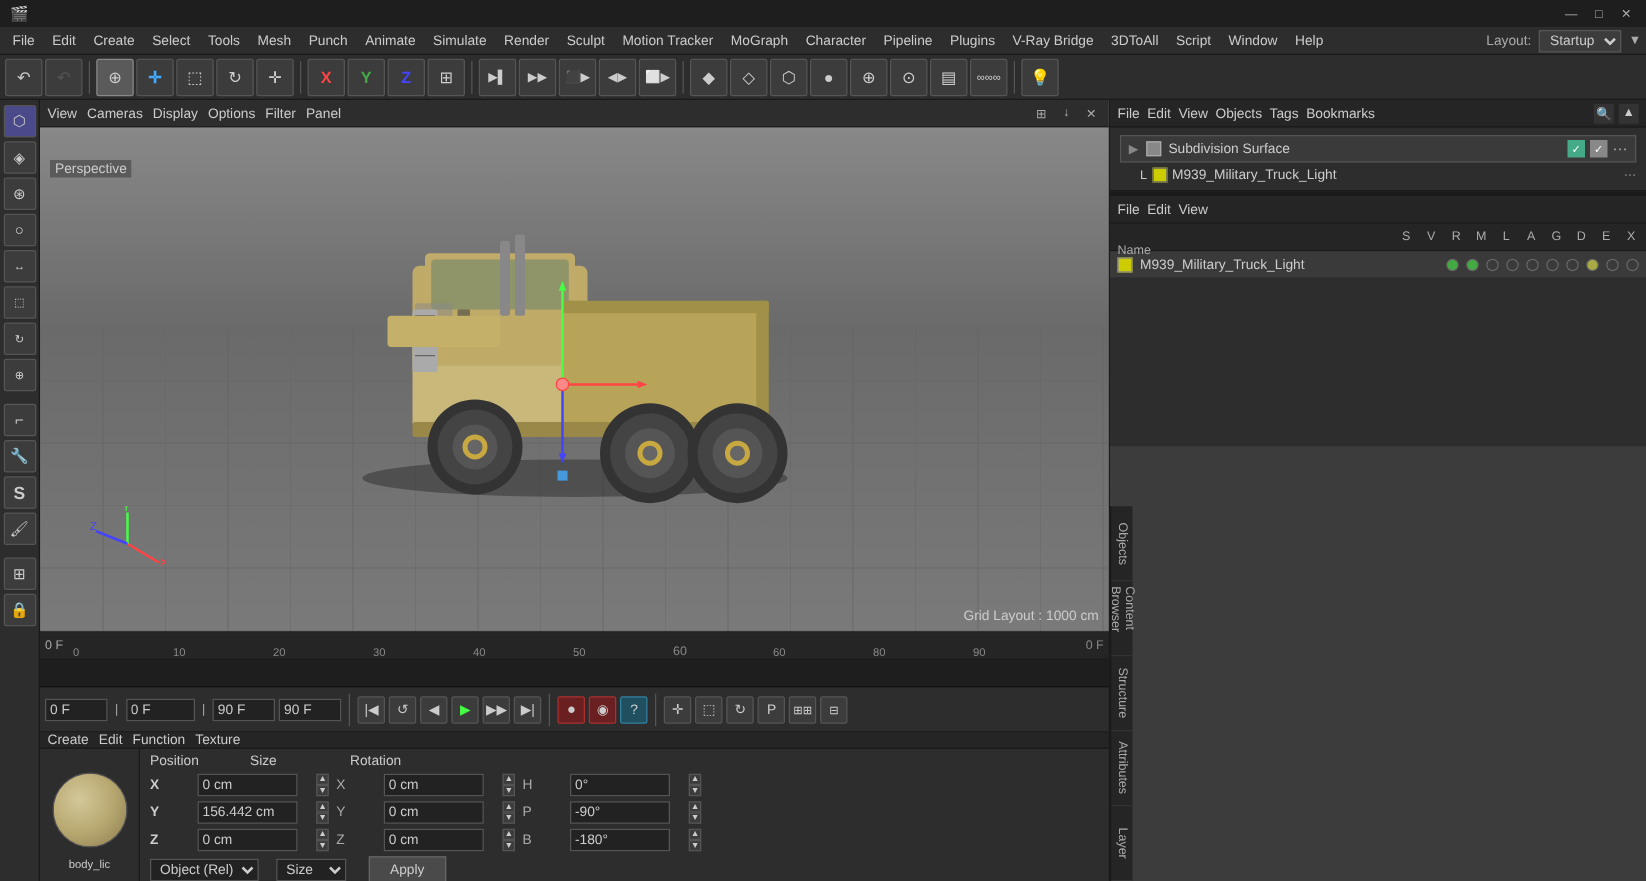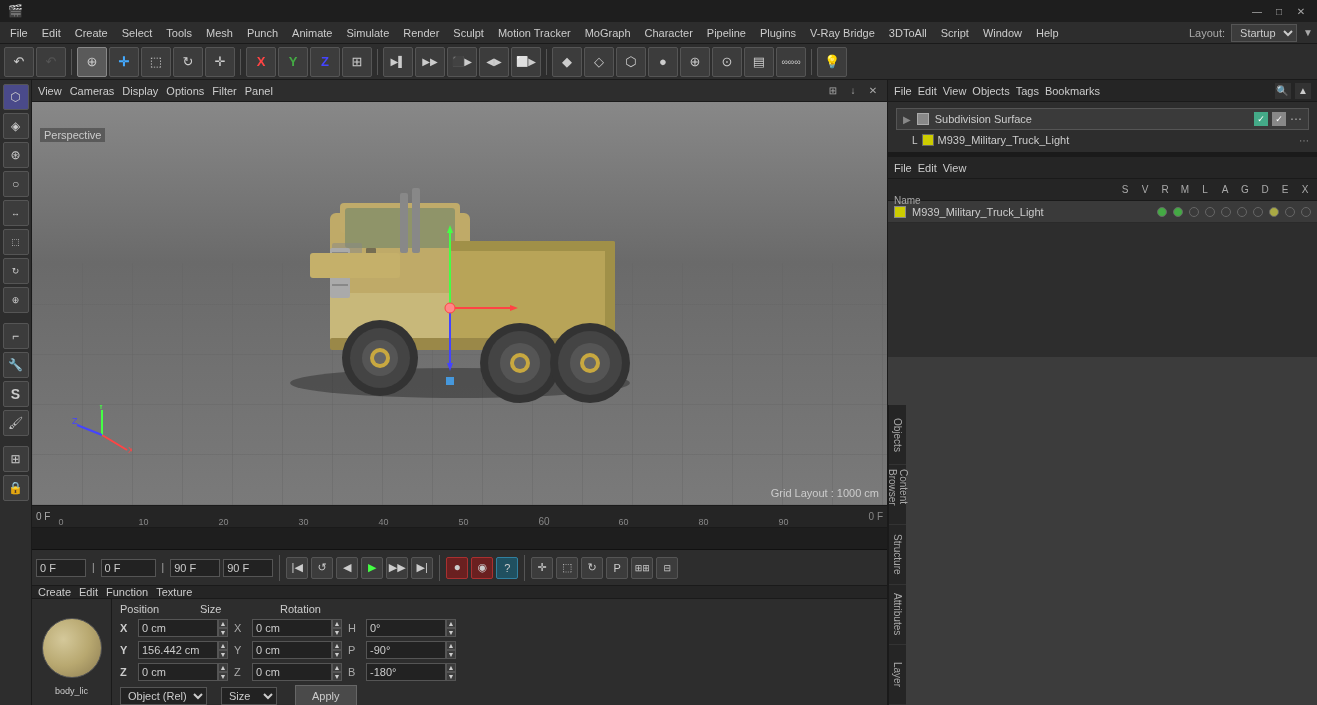--- a/index.html
+++ b/index.html
@@ -61,21 +61,21 @@
     
     #bottom-panel { height: 120px; background: #2d2d2d; border-top: 1px solid #1a1a1a; display: flex; flex-direction: column; }
     #bottom-toolbar { height: 22px; background: #252525; display: flex; align-items: center; padding: 0 6px; gap: 8px; border-bottom: 1px solid #1a1a1a; }
     #bottom-content { flex: 1; display: flex; }
     #material-preview { width: 80px; display: flex; align-items: center; justify-content: center; border-right: 1px solid #1a1a1a; padding: 4px; }
     .mat-ball { width: 60px; height: 60px; border-radius: 50%; background: radial-gradient(circle at 35% 35%, #d4c89a, #b8a870, #8a7a50); border: 1px solid #555; position: relative; }
     .mat-label { font-size: 9px; color: #ccc; text-align: center; margin-top: 8px; }
     #coords-panel { flex: 1; padding: 4px 8px; }
     .coords-row { display: flex; align-items: center; gap: 6px; margin-bottom: 4px; }
     .coord-label { width: 12px; font-size: 11px; color: #ccc; font-weight: bold; }
-    .coord-field { display: flex; align-items: center; gap: 0; }
+    .coord-field { display: flex; align-items: center; gap: 15px; margin-left: 20px; }
     .coord-letter { width: 12px; font-size: 11px; color: #aaa; }
     .coord-input { width: 80px; height: 18px; background: #222; border: 1px solid #555; color: #ccc; font-size: 11px; padding: 0 3px; }
     .coord-spinner { display: flex; flex-direction: column; }
     .spin-btn { width: 10px; height: 9px; background: #3c3c3c; border: 1px solid #555; display: flex; align-items: center; justify-content: center; font-size: 7px; cursor: pointer; color: #ccc; }
     .dropdown-select { height: 18px; background: #222; border: 1px solid #555; color: #ccc; font-size: 11px; padding: 0 3px; }
     .apply-btn { height: 22px; padding: 0 16px; background: #4a4a4a; border: 1px solid #666; color: #ccc; font-size: 11px; cursor: pointer; }
 
     
     #right-panel { width: 430px; display: flex; flex-direction: column; border-left: 1px solid #1a1a1a; }
     #right-top { flex: 1; background: #2d2d2d; border-bottom: 1px solid #1a1a1a; }

